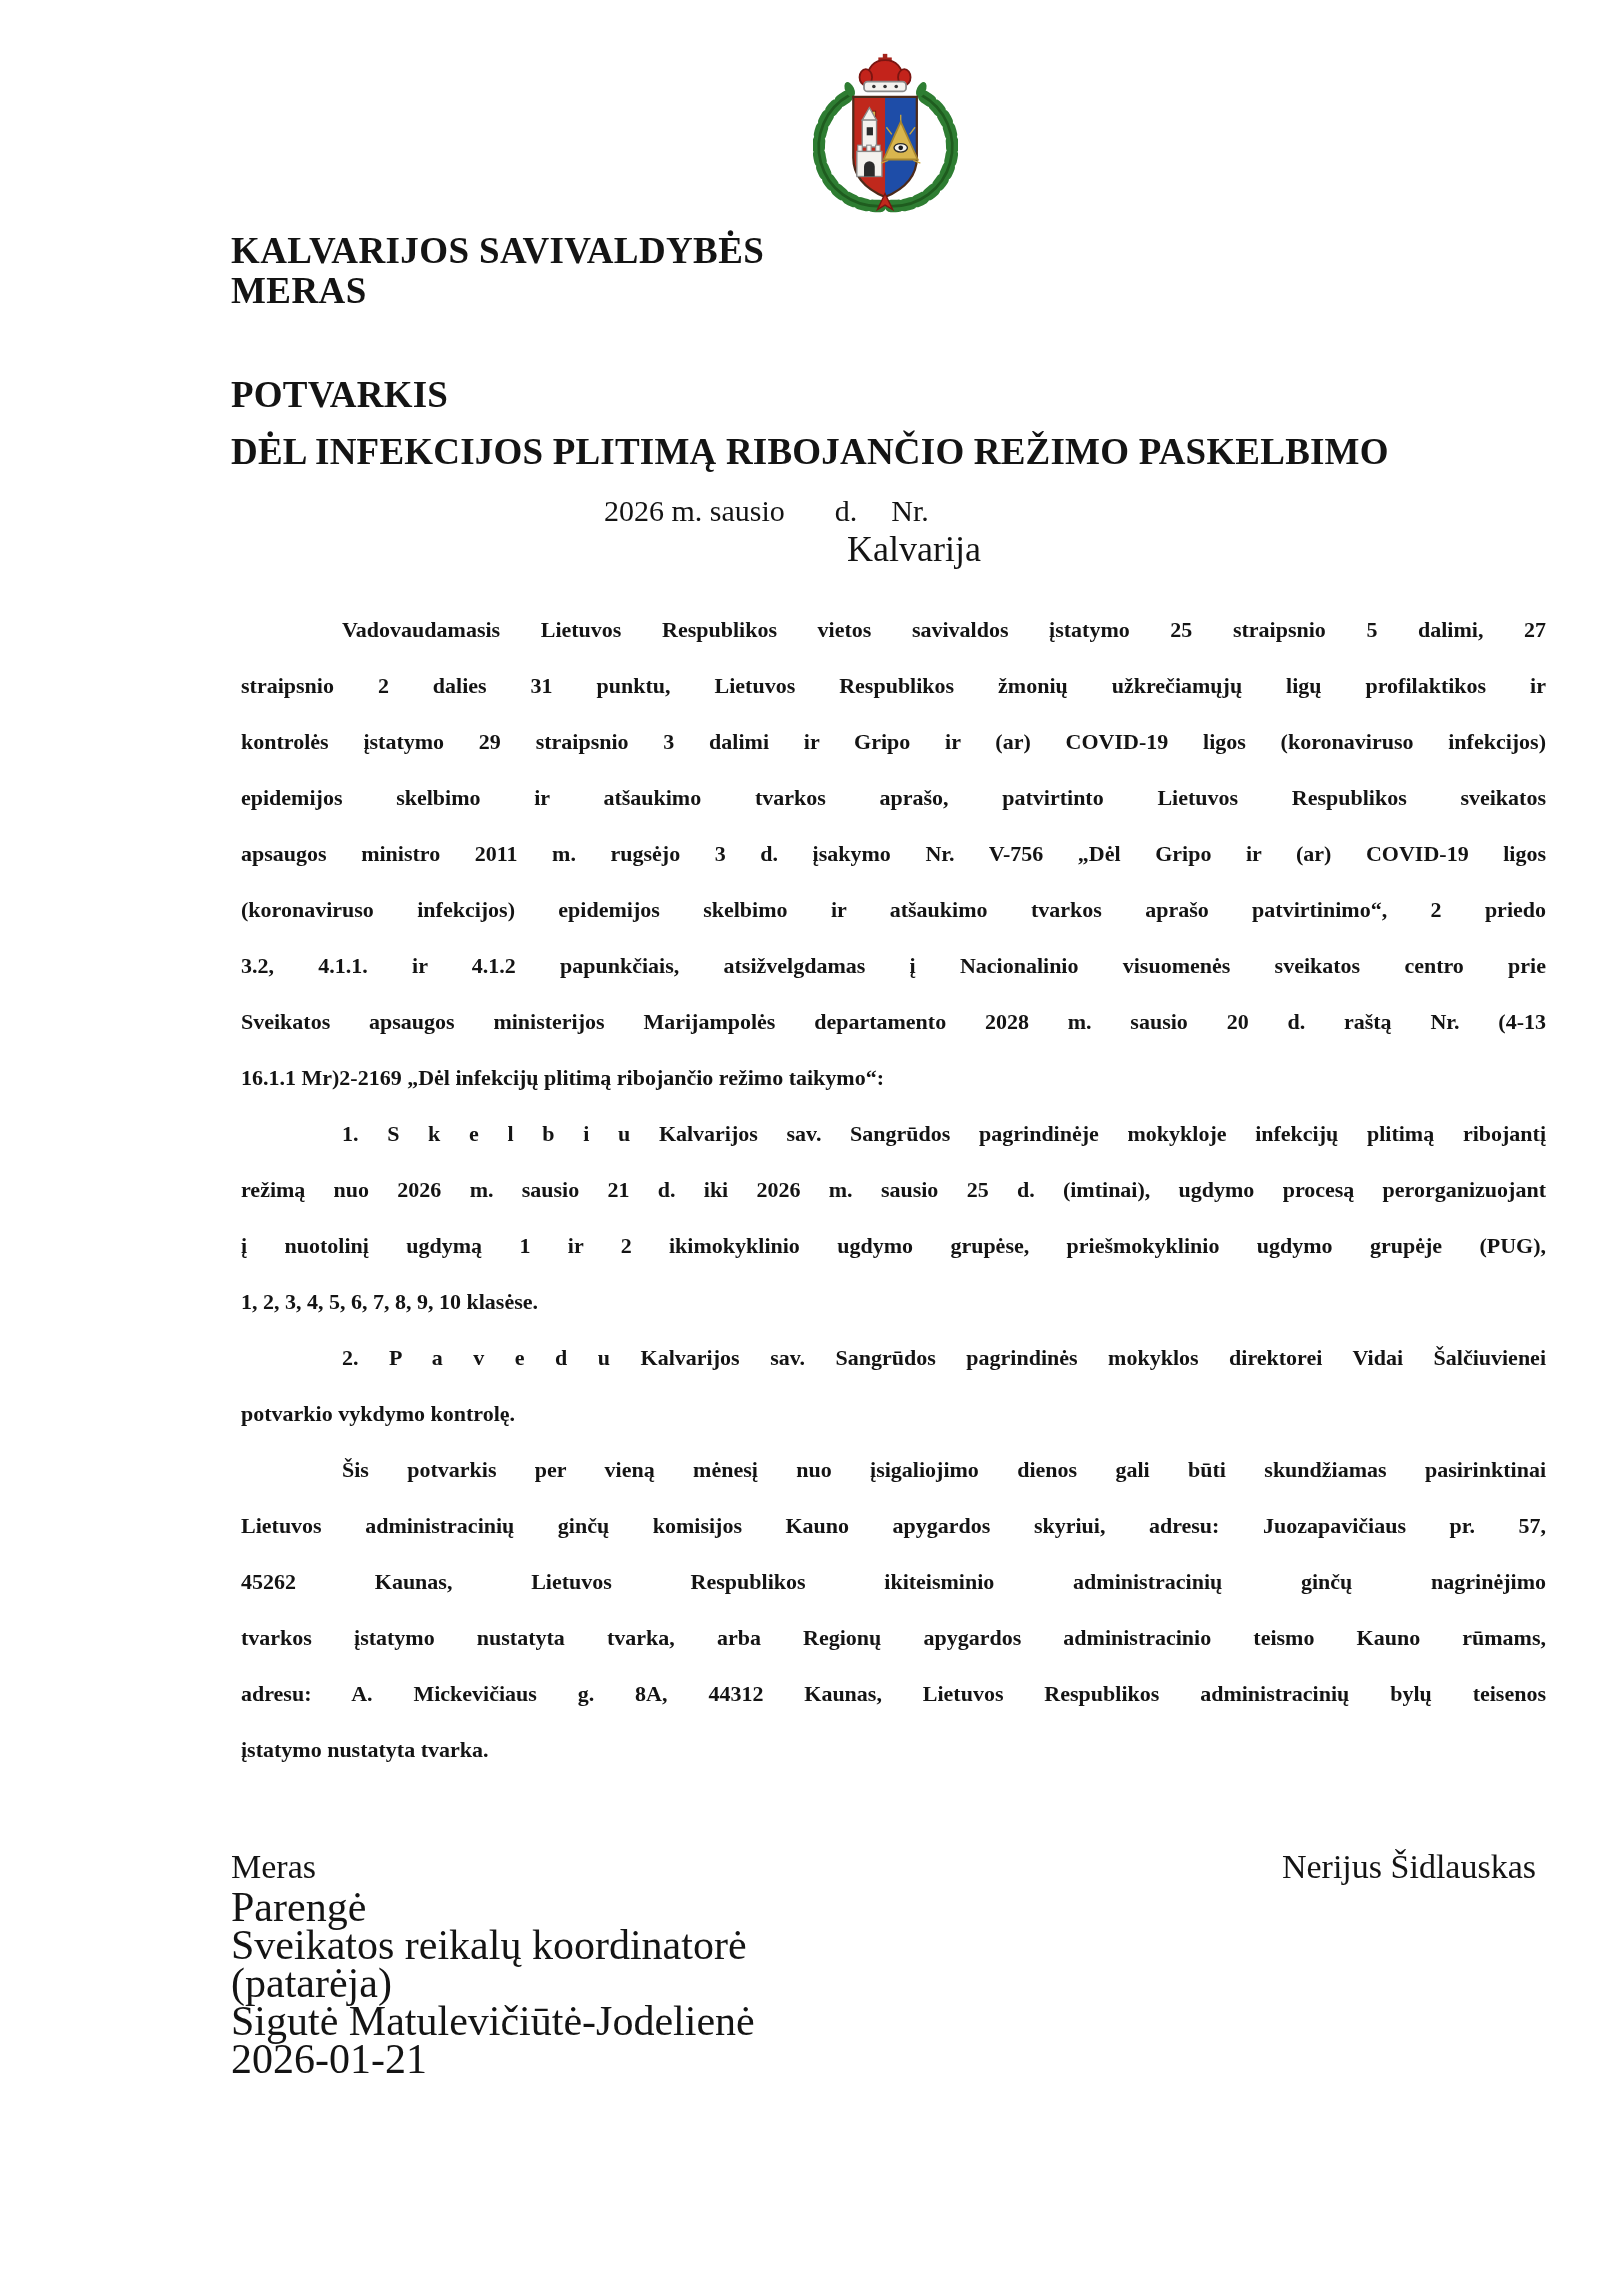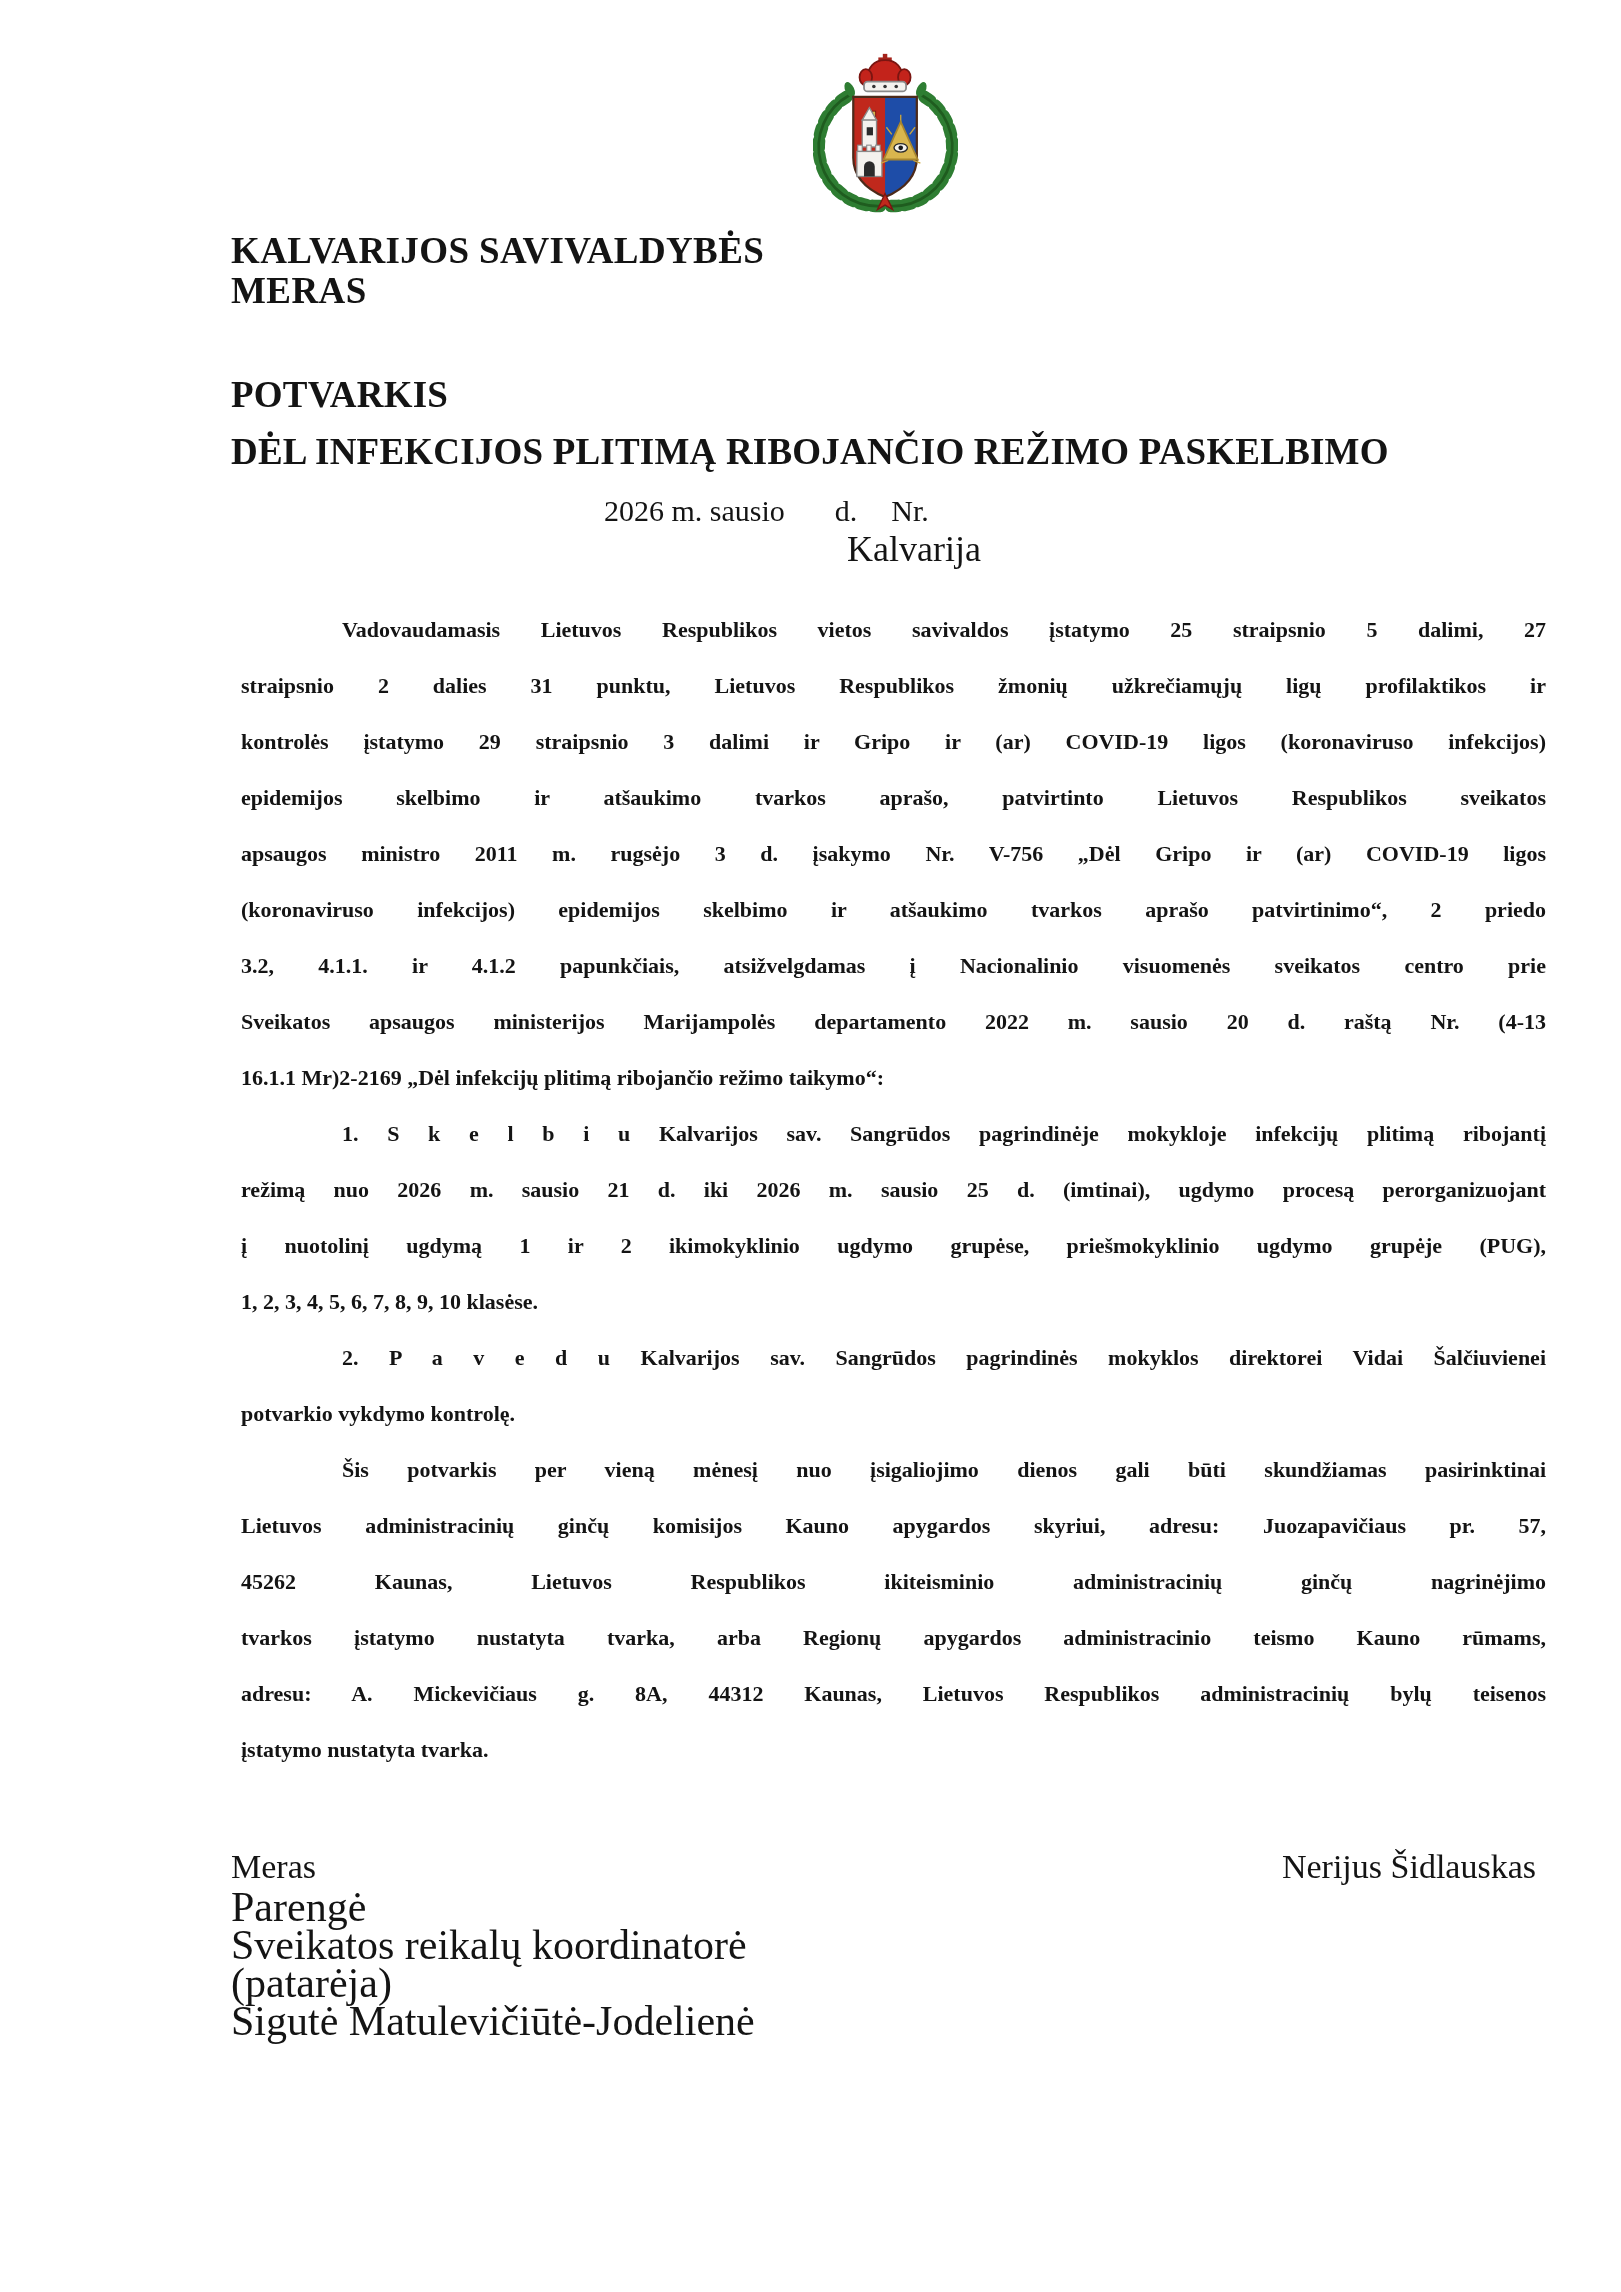--- a/index.html
+++ b/index.html
@@ -113,21 +113,21 @@
 <div id="place" class="abs">Kalvarija</div>
 
 <div id="body" class="abs">
   <div class="bline indent">Vadovaudamasis Lietuvos Respublikos vietos savivaldos įstatymo 25 straipsnio 5 dalimi, 27</div>
   <div class="bline">straipsnio 2 dalies 31 punktu, Lietuvos Respublikos žmonių užkrečiamųjų ligų profilaktikos ir</div>
   <div class="bline">kontrolės įstatymo 29 straipsnio 3 dalimi ir Gripo ir (ar) COVID-19 ligos (koronaviruso infekcijos)</div>
   <div class="bline">epidemijos skelbimo ir atšaukimo tvarkos aprašo, patvirtinto Lietuvos Respublikos sveikatos</div>
   <div class="bline">apsaugos ministro 2011 m. rugsėjo 3 d. įsakymo Nr. V-756 „Dėl Gripo ir (ar) COVID-19 ligos</div>
   <div class="bline">(koronaviruso infekcijos) epidemijos skelbimo ir atšaukimo tvarkos aprašo patvirtinimo“, 2 priedo</div>
   <div class="bline">3.2, 4.1.1. ir 4.1.2 papunkčiais, atsižvelgdamas į Nacionalinio visuomenės sveikatos centro prie</div>
-  <div class="bline">Sveikatos apsaugos ministerijos Marijampolės departamento 2022 m. sausio 20 d. raštą Nr. (4-13</div>
+  <div class="bline">Sveikatos apsaugos ministerijos Marijampolės departamento 2028 m. sausio 20 d. raštą Nr. (4-13</div>
   <div class="bline lastline">16.1.1 Mr)2-2169 „Dėl infekcijų plitimą ribojančio režimo taikymo“:</div>
   <div class="bline indent">1. S k e l b i u Kalvarijos sav. Sangrūdos pagrindinėje mokykloje infekcijų plitimą ribojantį</div>
   <div class="bline">režimą nuo 2026 m. sausio 21 d. iki 2026 m. sausio 25 d. (imtinai), ugdymo procesą perorganizuojant</div>
   <div class="bline">į nuotolinį ugdymą 1 ir 2 ikimokyklinio ugdymo grupėse, priešmokyklinio ugdymo grupėje (PUG),</div>
   <div class="bline lastline">1, 2, 3, 4, 5, 6, 7, 8, 9, 10 klasėse.</div>
   <div class="bline indent">2. P a v e d u Kalvarijos sav. Sangrūdos pagrindinės mokyklos direktorei Vidai Šalčiuvienei</div>
   <div class="bline lastline">potvarkio vykdymo kontrolę.</div>
   <div class="bline indent">Šis potvarkis per vieną mėnesį nuo įsigaliojimo dienos gali būti skundžiamas pasirinktinai</div>
   <div class="bline">Lietuvos administracinių ginčų komisijos Kauno apygardos skyriui, adresu: Juozapavičiaus pr. 57,</div>
   <div class="bline">45262 Kaunas, Lietuvos Respublikos ikiteisminio administracinių ginčų nagrinėjimo</div>
@@ -139,14 +139,15 @@
 <div id="sig" class="abs">
   <span>Meras</span>
   <span>Nerijus Šidlauskas</span>
 </div>
 
 <div id="prepared" class="abs">
   <div>Parengė</div>
   <div>Sveikatos reikalų koordinatorė</div>
   <div>(patarėja)</div>
   <div>Sigutė Matulevičiūtė-Jodelienė</div>
+  <div>2026-01-21</div>
 </div>
 
 
 </body></html>

